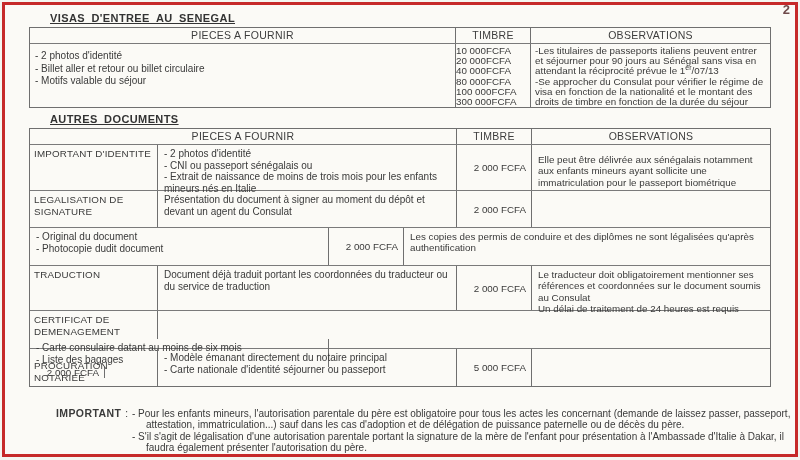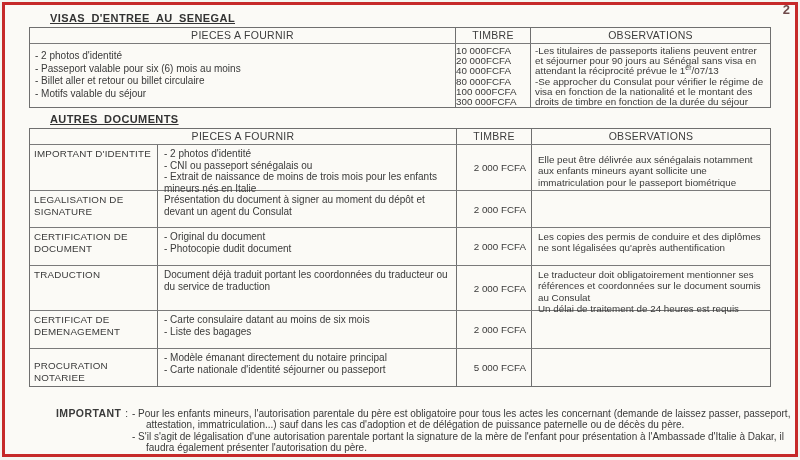--- a/index.html
+++ b/index.html
@@ -74,21 +74,21 @@
   }
   .cell-t2 {
     width:75px; display:flex; align-items:center; justify-content:flex-end;
     padding-right:5px; font-size:9.8px;
   }
   .cell-o2 {
     flex:1; padding:3px 4px 2px 6px;
     font-size:9.8px; line-height:11.4px;
   }
   .r1 { height:46px; } .r2 { height:37px; } .r3 { height:38px; }
-  .r4 { height:45px; } .r5 { height:38px; } .r6 { height:38px; }
+  .r4 { height:45px; } .r5 { height:38px;flex-direction:column; } .r6 { height:38px; }
   .r1 .cell-o2 { padding-top:9px; }
   .r6 .cell-label { padding-top:11px; }
 
   
   .important {
     margin:21px 0 0 27px;
     display:flex;
     font-size:10px; line-height:11.3px;
     width:756px;
   }
@@ -109,21 +109,20 @@
     </div>
     <div class="tbl">
       <div class="hrow">
         <div class="hcell v t1-pieces">PIECES A FOURNIR</div>
         <div class="hcell v t1-timbre">TIMBRE</div>
         <div class="hcell t1-obs">OBSERVATIONS</div>
       </div>
       <div class="t1-body trow">
         <div class="cell-pieces v">
           <div>- 2 photos d'identité</div>
-          <div>- Passeport valable pour six (6) mois au moins</div>
           <div>- Billet aller et retour ou billet circulaire</div>
           <div>- Motifs valable du séjour</div>
         </div>
         <div class="cell-timbre v">
           <div>10 000FCFA</div>
           <div>20 000FCFA</div>
           <div>40 000FCFA</div>
           <div>80 000FCFA</div>
           <div>100 000FCFA</div>
           <div>300 000FCFA</div>
@@ -161,21 +160,20 @@
       <div class="trow r2">
         <div class="cell-label v">LEGALISATION DE SIGNATURE</div>
         <div class="cell-p2 v">
           <div>Présentation du document à signer au moment du dépôt et devant un agent du Consulat</div>
         </div>
         <div class="cell-t2 v">2 000 FCFA</div>
         <div class="cell-o2"></div>
       </div>
 
       <div class="trow r3">
-        <div class="cell-label v">CERTIFICATION DE DOCUMENT</div>
         <div class="cell-p2 v">
           <div>- Original du document</div>
           <div>- Photocopie dudit document</div>
         </div>
         <div class="cell-t2 v">2 000 FCFA</div>
         <div class="cell-o2">
           <div>Les copies des permis de conduire et des diplômes ne sont légalisées qu'après authentification</div>
         </div>
       </div>
 

